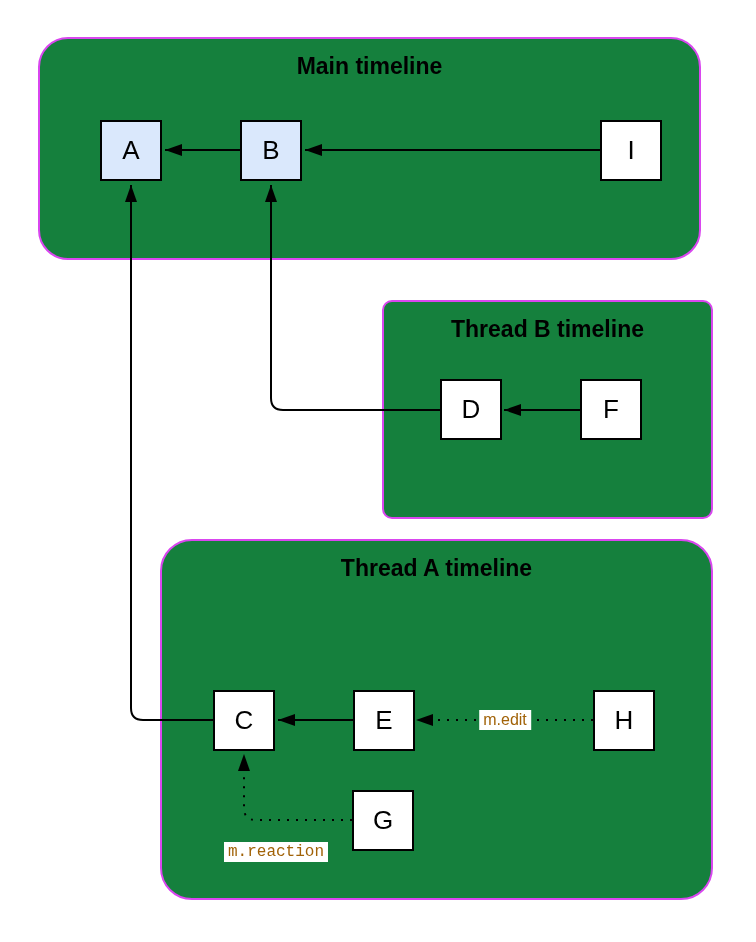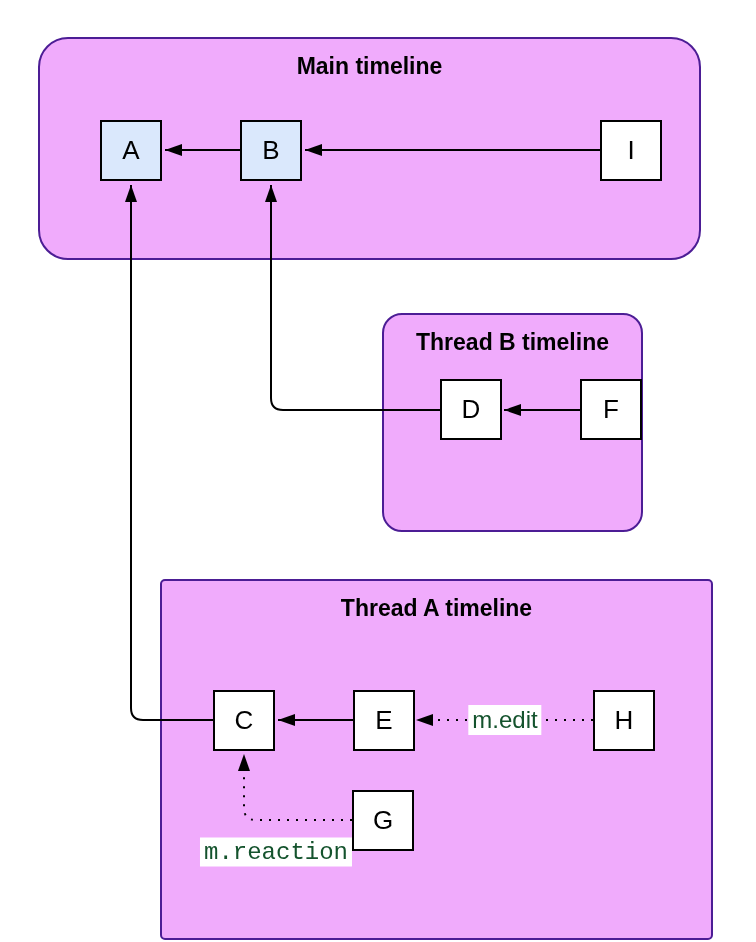--- a/index.html
+++ b/index.html
@@ -10,39 +10,39 @@
   }
   .canvas {
     position: relative;
     width: 756px;
     height: 942px;
     background: #ffffff;
     overflow: hidden;
   }
   .container-box {
     position: absolute;
-    background: #f0abfc;
-    border: 2px solid #4c1d95;
+    background: #15803d;
+    border: 2px solid #d946ef;
     box-sizing: border-box;
     z-index: 1;
     text-decoration: underline;
   }
   .container-title {
     position: absolute;
     left: 0;
     right: 0;
     top: 14px;
     text-align: center;
     font-size: 23px;
     font-weight: bold;
     color: #000000;
   }
   #container-main   { left: 38px;  top: 37px;  width: 663px; height: 223px; border-radius: 30px; }
-  #container-thread-b { left: 382px; top: 313px; width: 261px; height: 219px; border-radius: 20px; }
-  #container-thread-a { left: 160px; top: 539px; width: 553px; height: 361px; border-radius: 5px; margin-top: 40px; }
+  #container-thread-b { left: 382px; top: 300px; width: 331px; height: 219px; border-radius: 10px; }
+  #container-thread-a { left: 160px; top: 539px; width: 553px; height: 361px; border-radius: 32px; }
 
   svg.edges {
     position: absolute;
     left: 0; top: 0;
     width: 756px;
     height: 942px;
     z-index: 2;
   }
   svg.edges path.edge {
     fill: none;
@@ -75,22 +75,22 @@
   #node-F { left: 580px; top: 379px; }
   #node-C { left: 213px; top: 690px; }
   #node-E { left: 353px; top: 690px; }
   #node-H { left: 593px; top: 690px; }
   #node-G { left: 352px; top: 790px; }
 
   .edge-label {
     position: absolute;
     transform: translate(-50%, -50%);
     background: #ffffff;
-    color: #14532d;
-    font-size: 24px;
+    color: #a16207;
+    font-size: 16px;
     padding: 1px 4px;
     white-space: nowrap;
     z-index: 4;
     text-align: right;
   }
   #label-m-edit { left: 505px; top: 720px; }
   #label-m-reaction { left: 276px; top: 852px; font-family: Liberation Mono, monospace; }
 </style>
 </head>
 <body>

